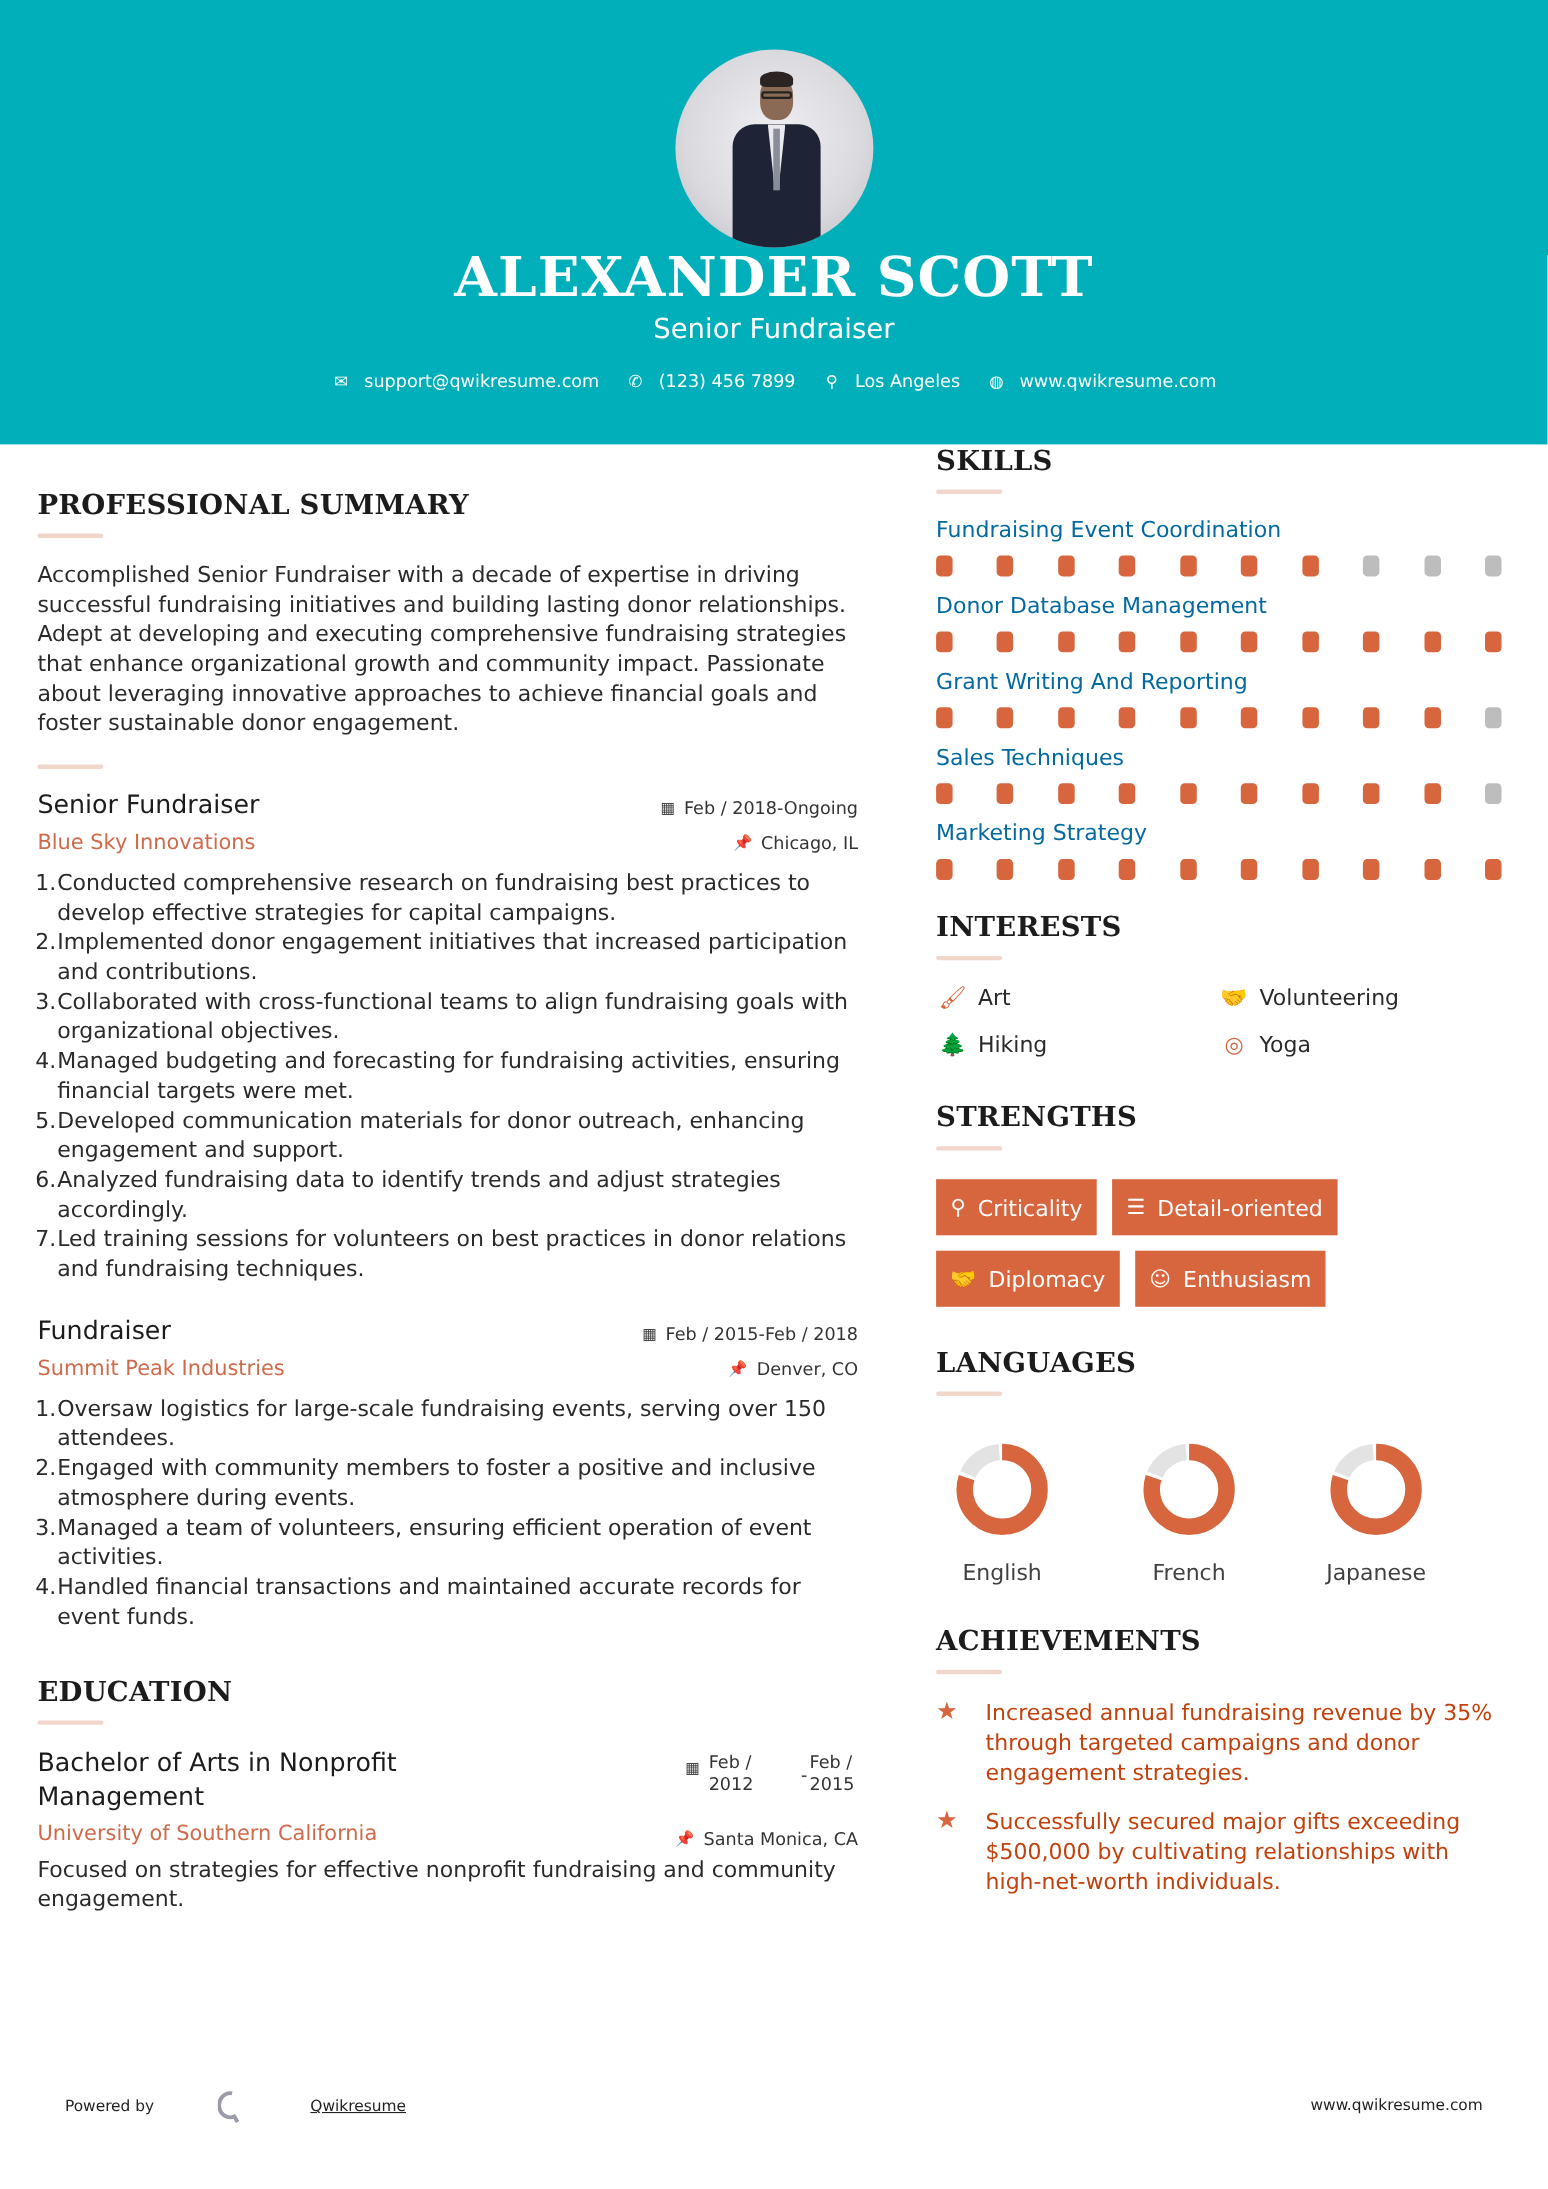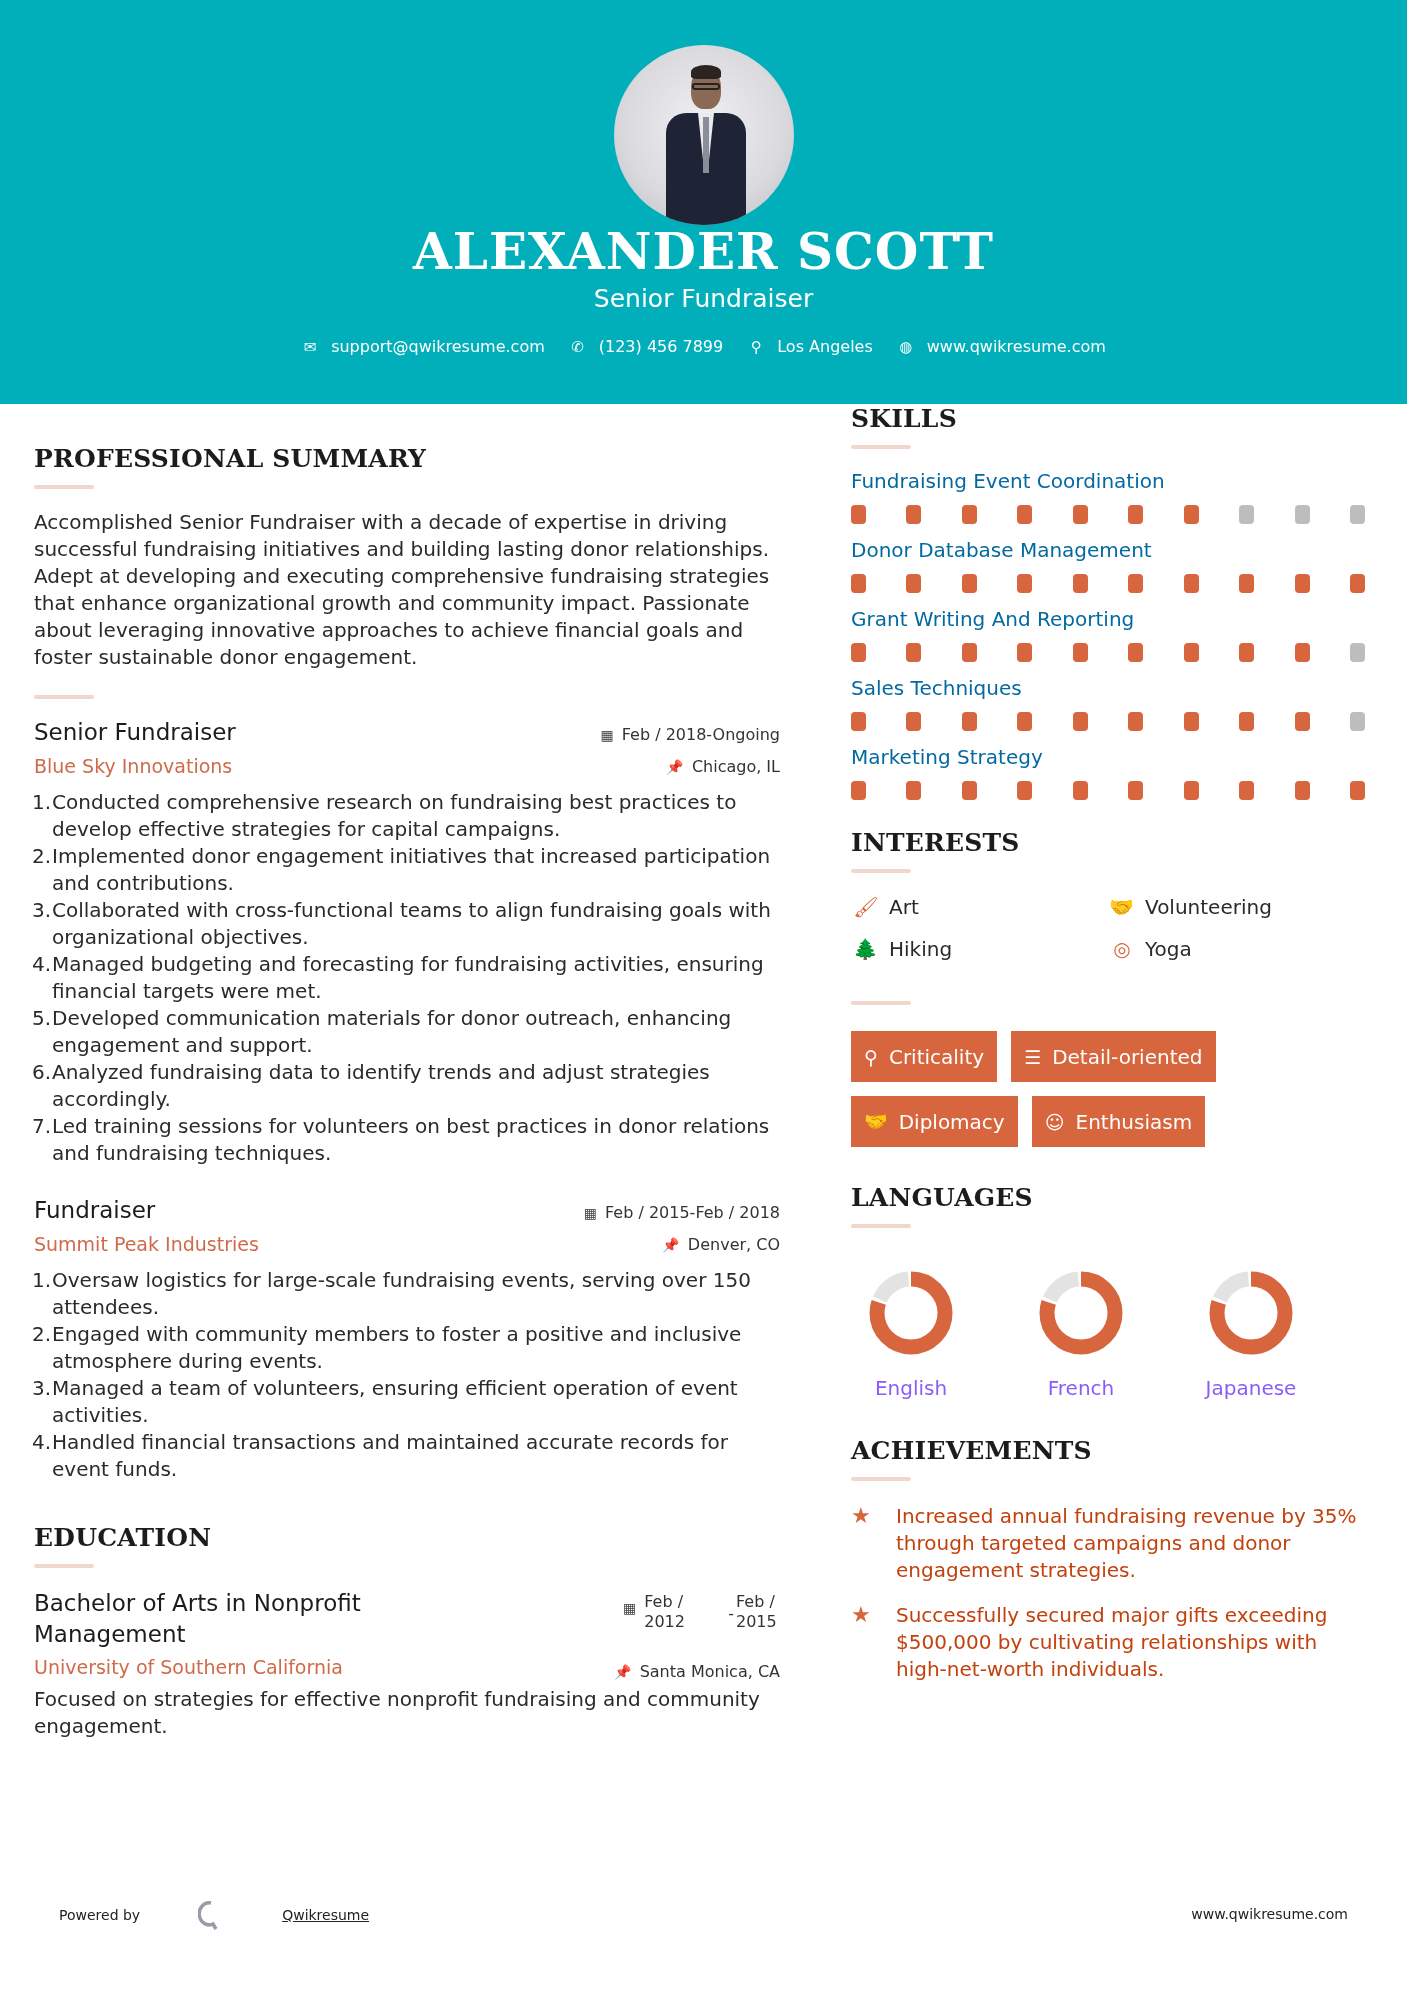--- a/index.html
+++ b/index.html
@@ -77,21 +77,21 @@
   .badges { display: flex; flex-wrap: wrap; gap: 14px 14px; margin-top: 26px; width: 520px; }
   .badge {
     background: #d7653d; color: #fff; font-size: 20px; height: 51px; padding: 0 13px;
     display: flex; align-items: center;
   }
   .badge .bi { margin-right: 11px; font-size: 19px; }
 
   .langs { display: flex; margin-top: 40px; }
   .lang { width: 170px; display: flex; flex-direction: column; align-items: flex-start; }
   .lang svg { margin-left: 15px; }
-  .lang-name { font-size: 20px; color: #8b5cf6; margin-top: 18px; width: 120px; text-align: center; }
+  .lang-name { font-size: 20px; color: #404040; margin-top: 18px; width: 120px; text-align: center; }
 
   .ach { display: flex; margin-top: 18px; }
   .ach .ai { width: 45px; color: #d7653d; font-size: 22px; flex-shrink: 0; }
   .ach .at { font-size: 20px; line-height: 27px; color: #c2410c; }
 
   .footer { position: absolute; left: 0; top: 1900px; width: 1407px; height: 50px; }
   .powered { position: absolute; left: 59px; top: 0; font-size: 14px; color: #222; display: flex; align-items: center; gap: 44px; }
   .qlogo { display: inline-block; width: 26px; height: 30px; margin: 0 14px; position: relative; }
   .brand-link { font-size: 14px; color: #222; text-decoration: underline; }
   .footer-url { position: absolute; right: 59px; top: 6px; font-size: 14px; color: #222; }
@@ -298,20 +298,21 @@
         <span>Hiking</span>
       </div>
       <div class="interest">
         <span class="ii">◎</span>
         <span>Yoga</span>
       </div>
     </div>
   </div>
 
   <div style="margin-top:40px;">
+    <div class="sec-title">STRENGTHS</div>
     <div class="underline"></div>
     <div class="badges">
       <div class="badge">
         <span class="bi">⚲</span>
         <span>Criticality</span>
       </div>
       <div class="badge">
         <span class="bi">☰</span>
         <span>Detail-oriented</span>
       </div>

